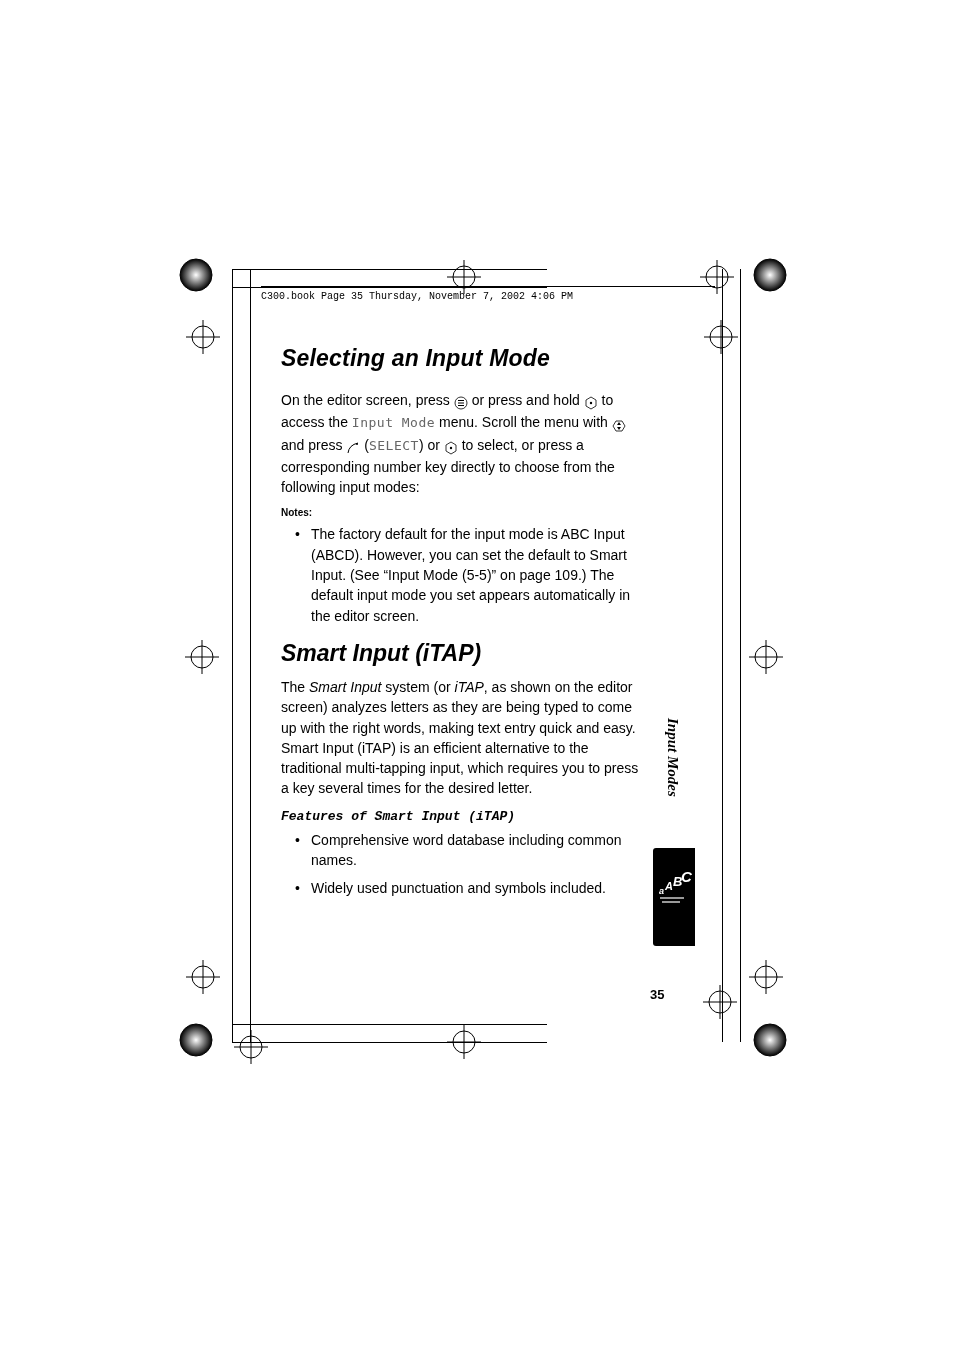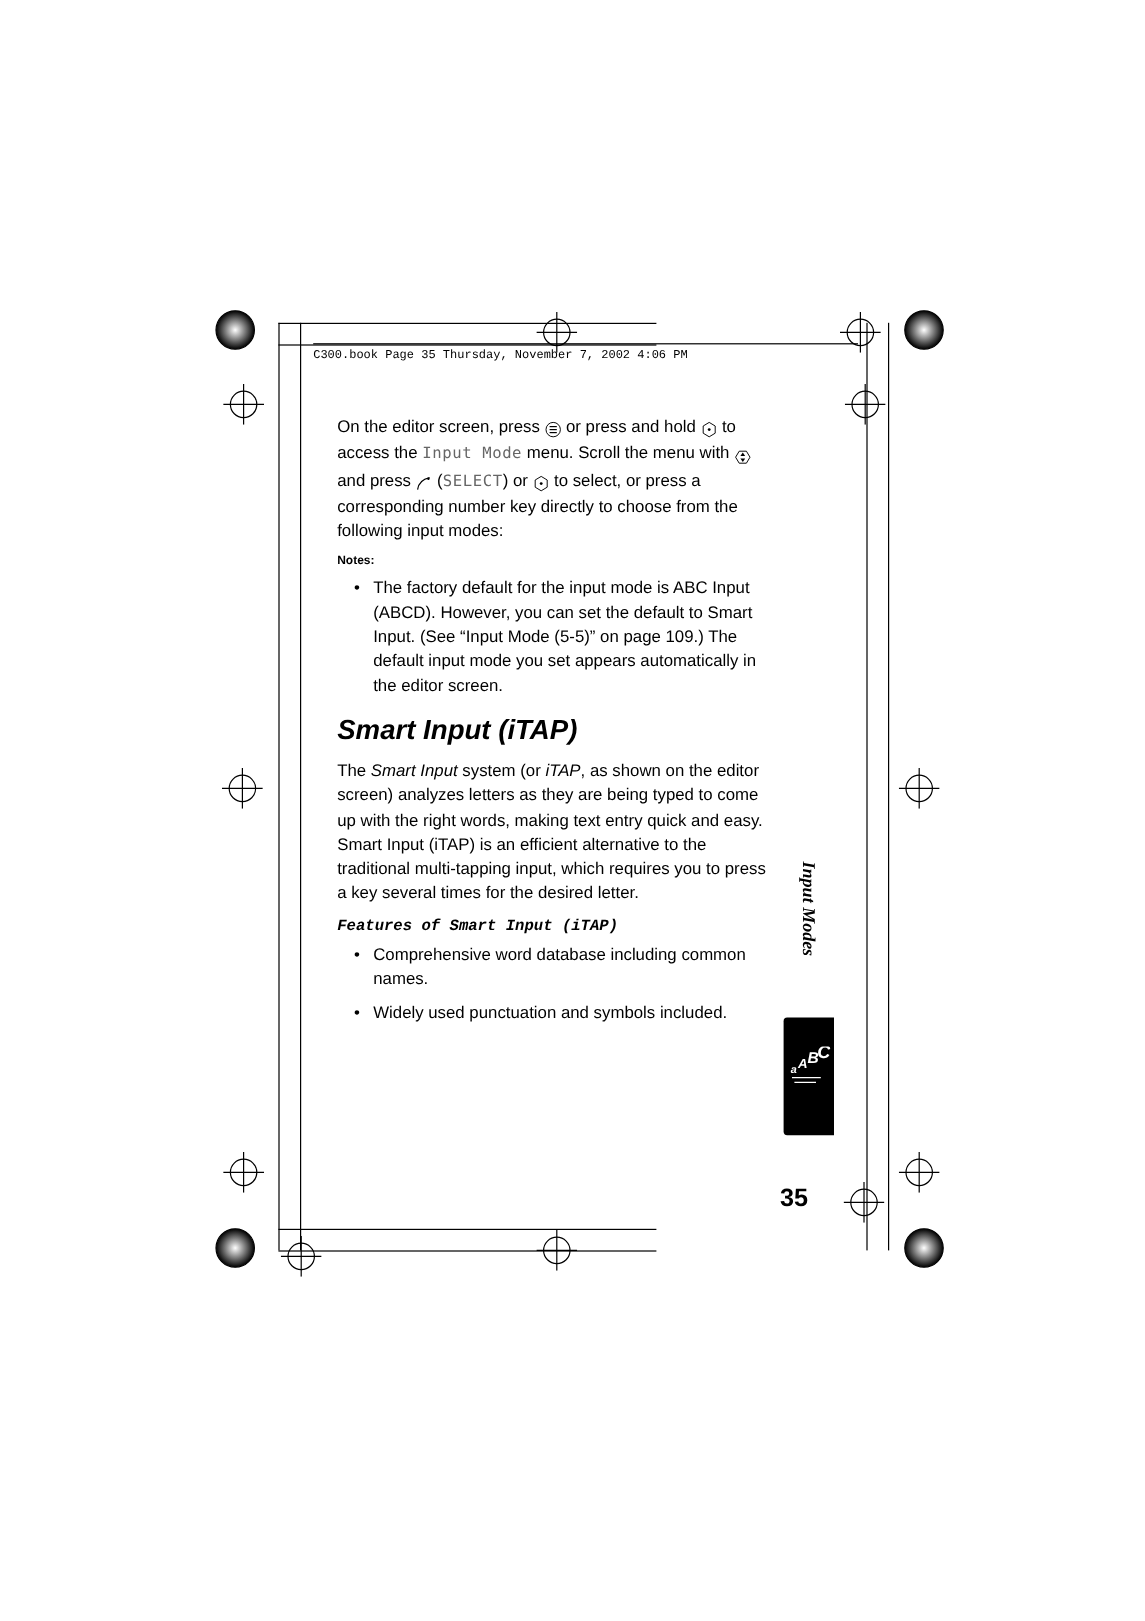--- a/index.html
+++ b/index.html
@@ -43,21 +43,21 @@
   h3.subsub { font-family: Liberation Mono, monospace; font-weight: 700; font-style: italic; font-size: 13px; margin-top: 10px; margin-bottom: 6px; }
   .ital { font-style: italic; }
 
   
   .side-label { position: absolute; left: 664px; top: 718px; font-family: "Times New Roman", serif; font-weight: bold; font-style: italic; font-size: 15px; writing-mode: vertical-rl; }
   .side-tab { position: absolute; left: 653px; top: 848px; width: 42px; height: 98px; background: #000; border-radius: 3px 0 0 3px; }
   .side-tab-icon { position: absolute; left: 656px; top: 872px; }
   .side-tab-icon svg { width: 36px; height: 36px; }
 
   
-  .page-num { position: absolute; left: 650px; top: 987px; font-weight: bold; font-size: 21px; }
+  .page-num { position: absolute; left: 650px; top: 987px; font-weight: bold; font-size: 13px; }
 
   
   .icon svg { width: 14px; height: 14px; vertical-align: middle; }
 </style>
 </head>
 <body>
 
 <div class="page">
 
   <div class="regmark" style="left:178px; top:257px;">
@@ -194,20 +194,21 @@
   <div class="hline frame-outer-bottom2"></div>
   <div class="vline frame-outer-left1"></div>
   <div class="vline frame-outer-left2"></div>
   <div class="vline frame-outer-right1"></div>
   <div class="vline frame-outer-right2"></div>
 
   <div class="header-rule"></div>
   <div class="header-text">C300.book  Page 35  Thursday, November 7, 2002  4:06 PM</div>
 
   <div class="content">
+    <h1 class="title">Selecting an Input Mode</h1>
 
     <p class="para">
       <span>On the editor screen, press </span><span class="icon"><svg viewBox="0 0 14 14">
             <circle cx="7" cy="7" r="6" fill="none" stroke="#000" stroke-width="0.8"></circle>
             <rect x="4" y="4" width="6" height="1" fill="#000"></rect>
             <rect x="4" y="6.5" width="6" height="1" fill="#000"></rect>
             <rect x="4" y="9" width="6" height="1" fill="#000"></rect>
           </svg></span><span> or press and hold </span><span class="icon"><svg viewBox="0 0 14 14">
             <path d="M2 4 L7 1 L12 4 L12 10 L7 13 L2 10 Z" fill="none" stroke="#000" stroke-width="0.8"></path>
             <circle cx="7" cy="7" r="1.2" fill="#000"></circle>

